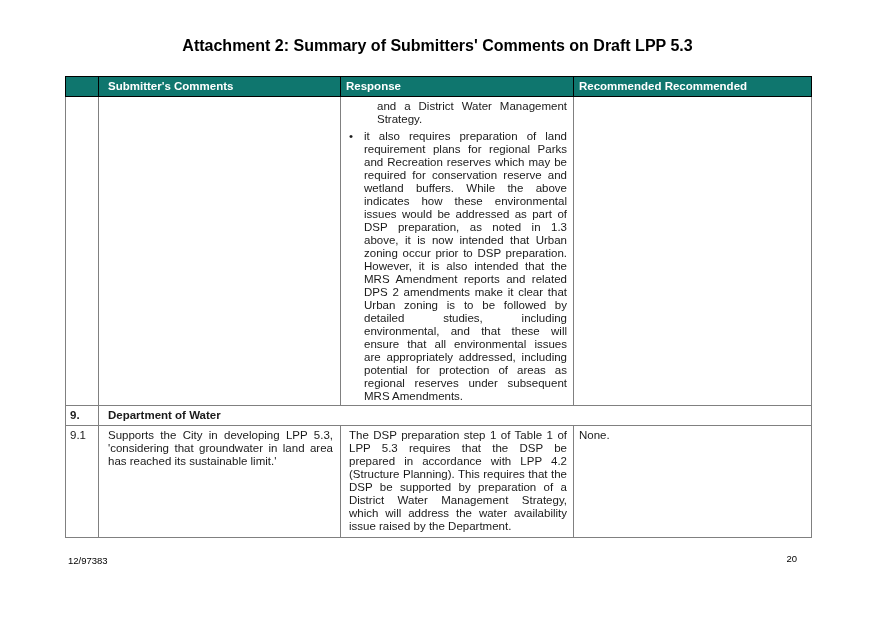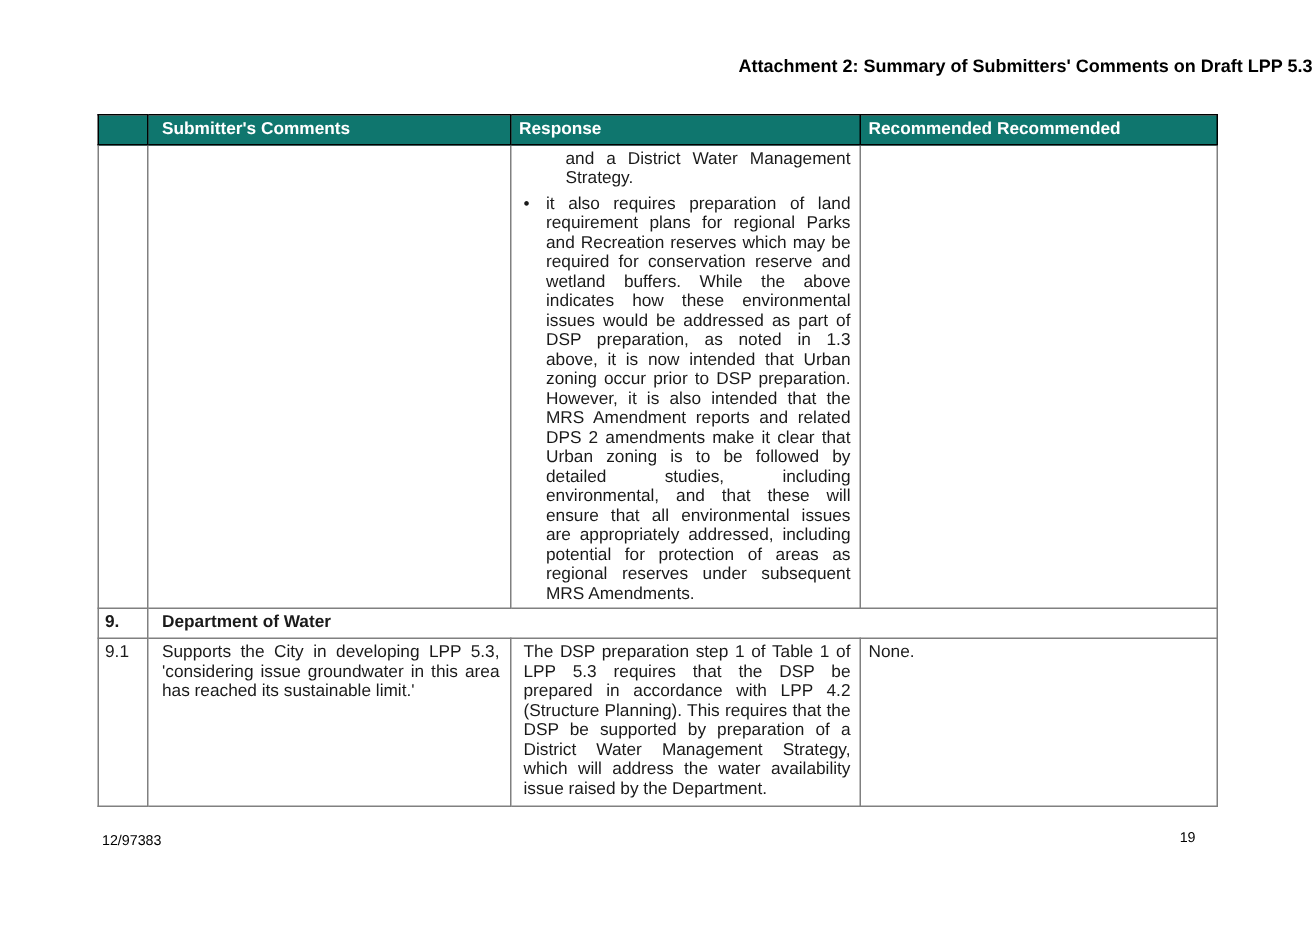--- a/index.html
+++ b/index.html
@@ -8,22 +8,22 @@
     position:relative;
     width:875px; height:619px;
     background:#ffffff;
     font-family:"Liberation Sans", sans-serif;
     color:#1a1a1a;
     overflow:hidden;
   }
   .doc-title {
     position:absolute;
     top:37px; left:0; width:100%;
-    text-align:right;
-    font-size:12px;
+    text-align:center;
+    font-size:16px;
     font-weight:bold;
     color:#000;
   }
   table.doc-table {
     position:absolute;
     left:65px; top:76px;
     width:746px;
     border-collapse:collapse;
     table-layout:fixed;
     font-size:11.5px;
@@ -110,23 +110,23 @@
           </div>
         </td>
         <td class="cell-mod"></td>
       </tr>
       <tr class="row-section">
         <td class="cell-num">9.</td>
         <td class="cell-sectitle" colspan="3">Department of Water</td>
       </tr>
       <tr class="row-item">
         <td class="cell-num">9.1</td>
-        <td class="cell-com">Supports the City in developing LPP 5.3, 'considering issue groundwater in this area has reached its sustainable limit.'</td>
+        <td class="cell-com">Supports the City in developing LPP 5.3, 'considering that groundwater in land area has reached its sustainable limit.'</td>
         <td class="cell-resp">The DSP preparation step 1 of Table 1 of LPP 5.3 requires that the DSP be prepared in accordance with LPP 4.2 (Structure Planning).  This requires that the DSP be supported by preparation of a District Water Management Strategy, which will address the water availability issue raised by the Department.</td>
         <td class="cell-mod">None.</td>
       </tr>
     </tbody>
   </table>
 
   <div class="footer-left">12/97383</div>
-  <div class="footer-right">19</div>
+  <div class="footer-right">20</div>
 
 </div>
 
 </body></html>

